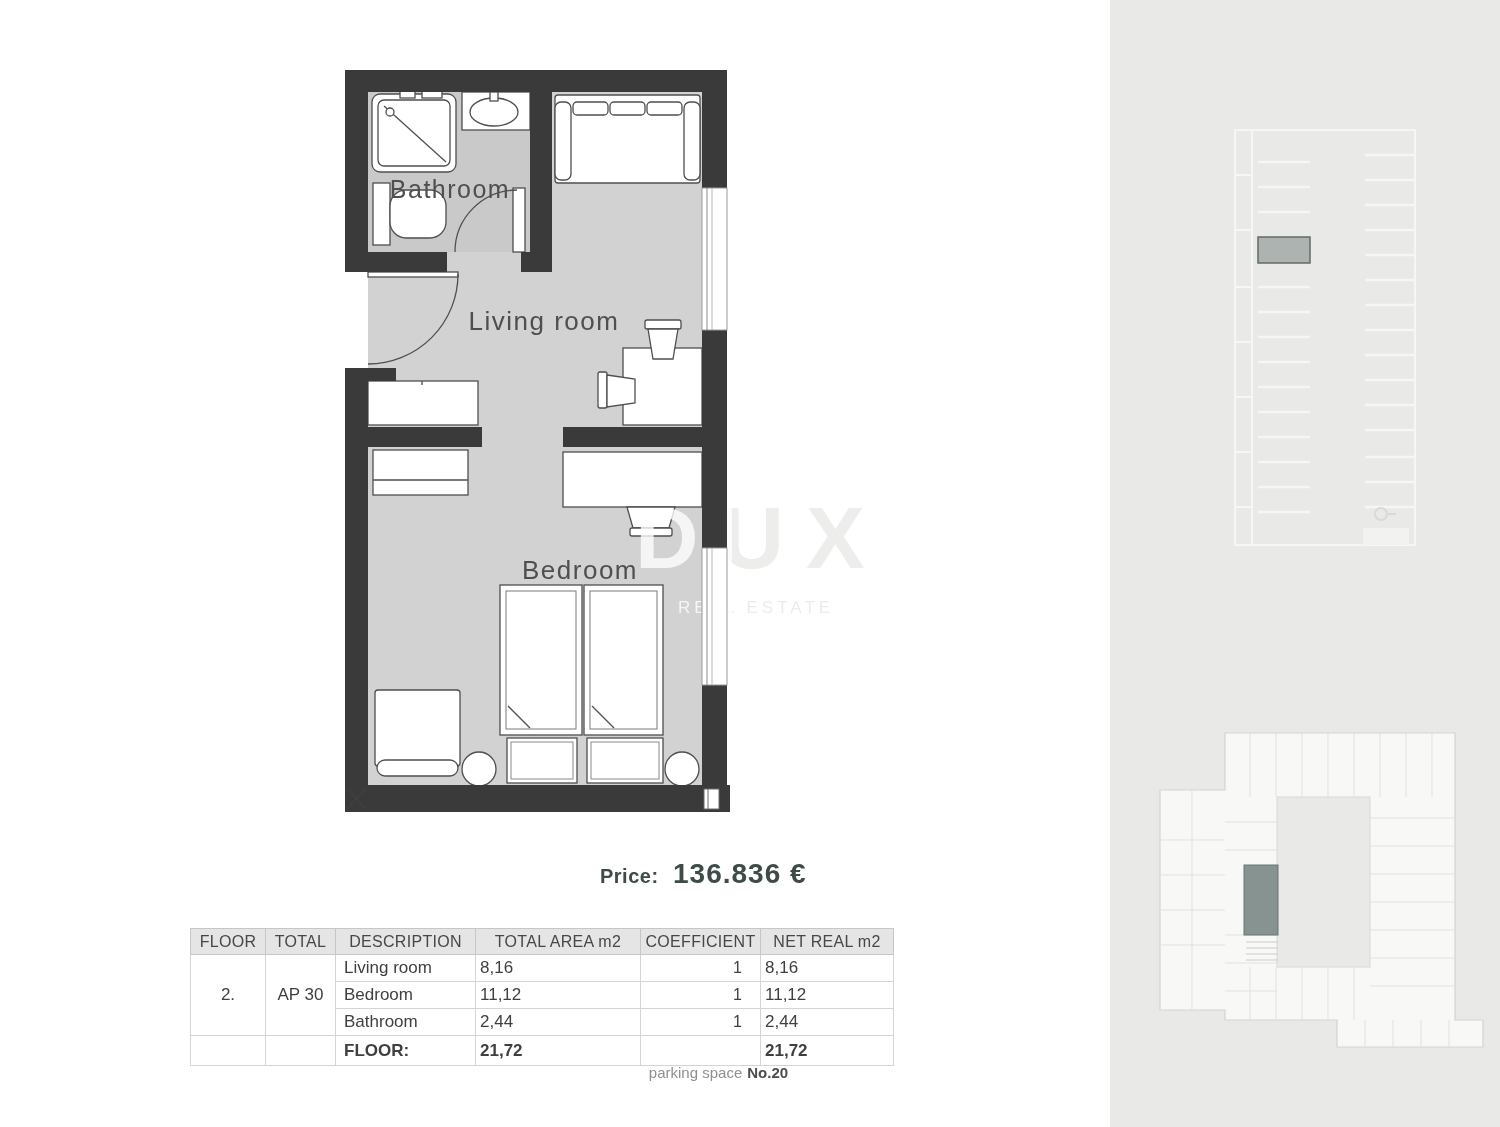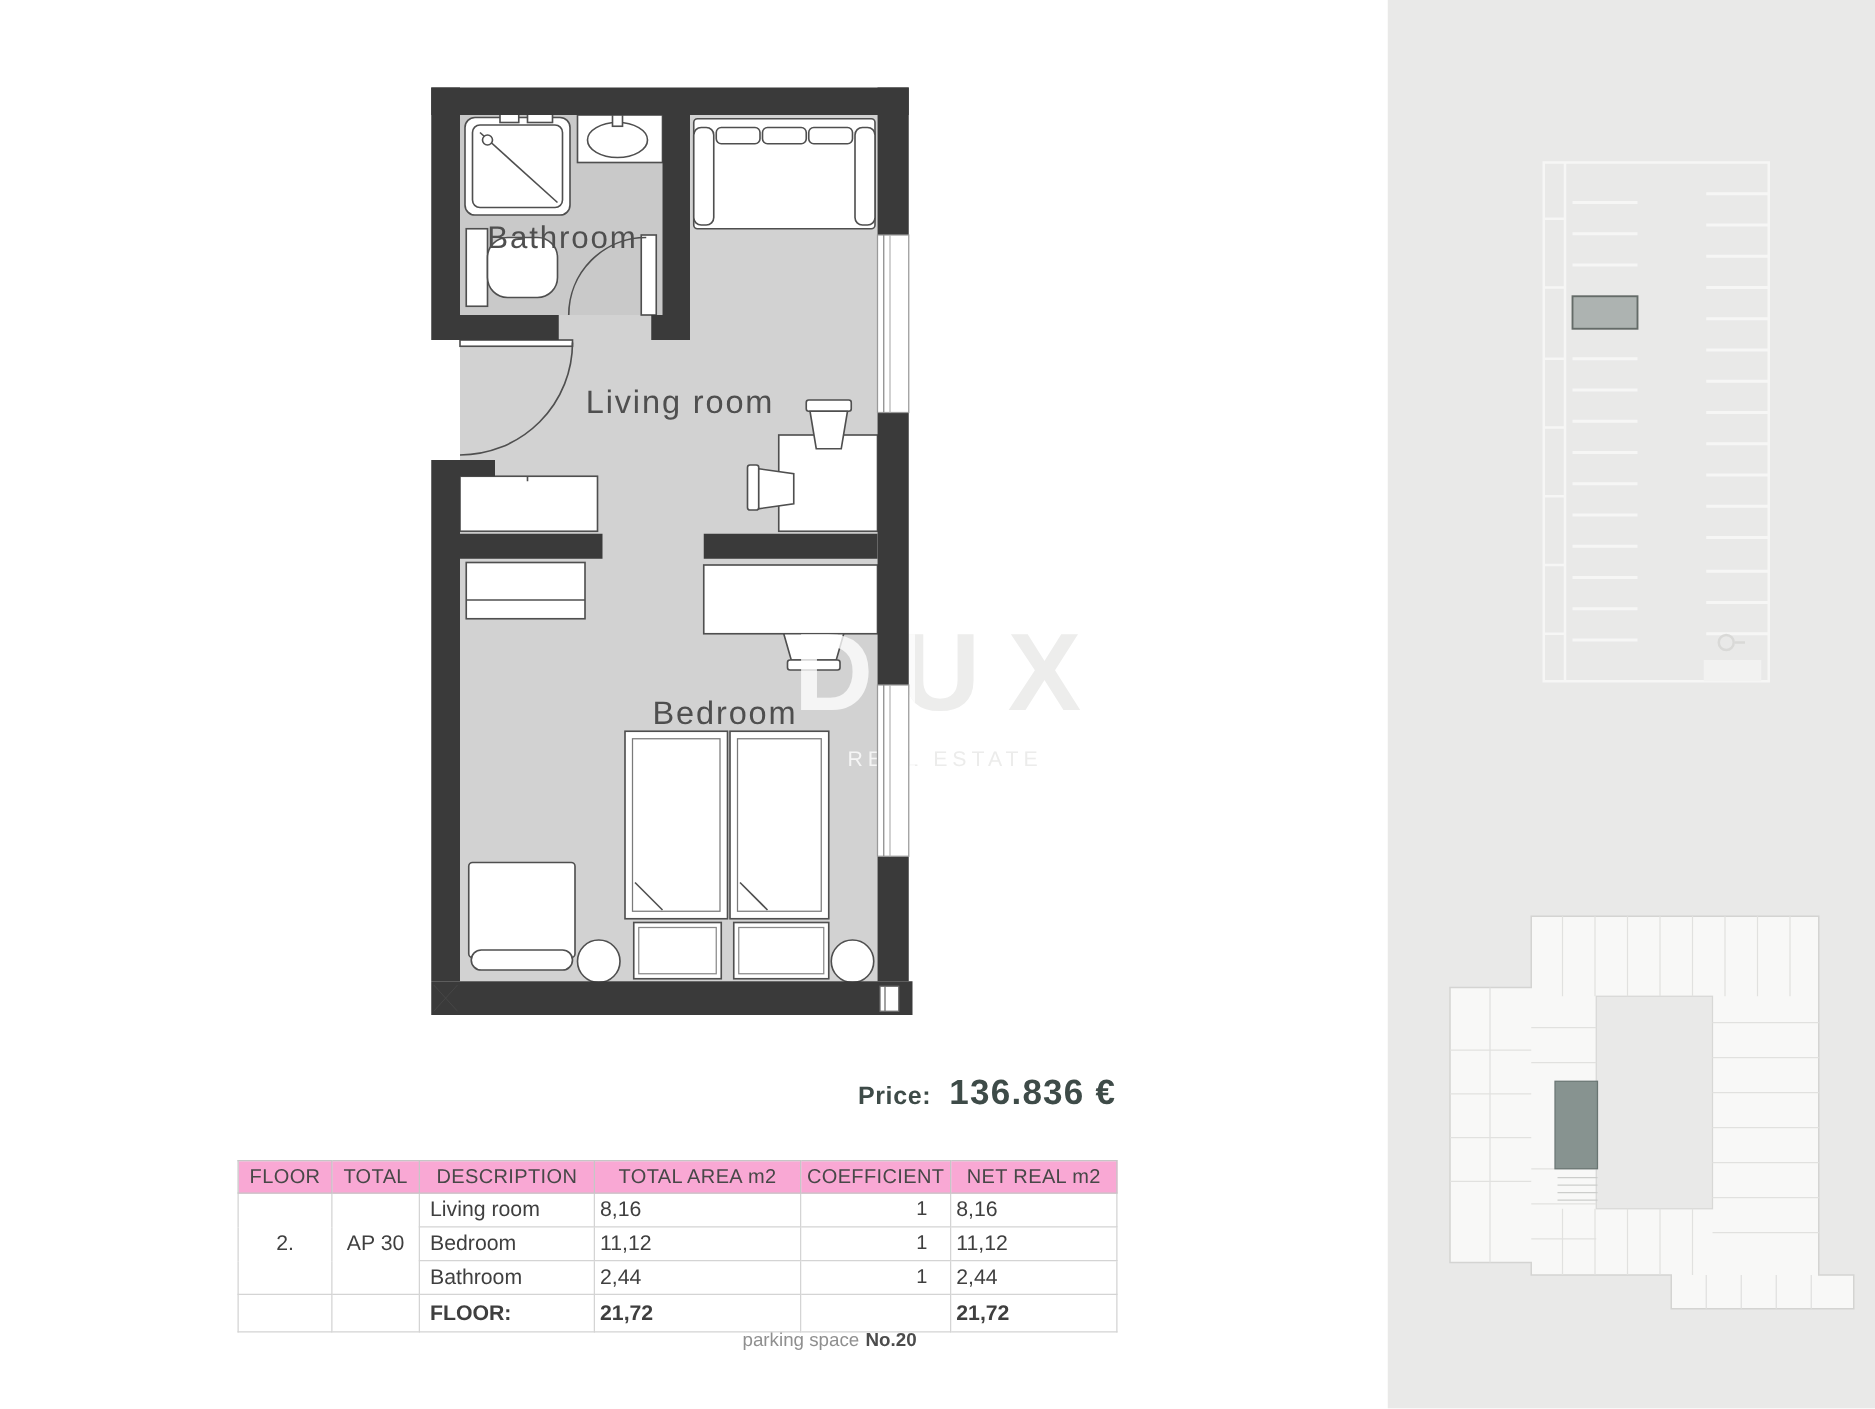--- a/index.html
+++ b/index.html
@@ -7,45 +7,45 @@
         font-family:"Liberation Sans",sans-serif;}
   svg text{font-family:"Liberation Sans",sans-serif;}
 
   
   #wm-page{position:absolute;left:0;top:0;z-index:0;}
 
   
   #plan{position:absolute;left:342px;top:62px;z-index:1;}
 
   
-  .price{position:absolute;left:600px;top:858px;width:293px;text-align:right;z-index:2;
+  .price{position:absolute;left:600px;top:858px;width:293px;text-align:left;z-index:2;
          color:#3e4b48;white-space:nowrap;}
   .price .plabel{font-size:20px;font-weight:bold;letter-spacing:.5px;}
   .price .pvalue{font-size:28px;font-weight:bold;letter-spacing:1px;margin-left:10px;}
 
   
   .tablewrap{position:absolute;left:190px;top:928px;z-index:2;}
   table.area{border-collapse:collapse;width:703px;table-layout:fixed;
              color:#3f3f3f;font-size:17px;}
   table.area col.c-floor{width:75px}
   table.area col.c-name{width:70px}
   table.area col.c-desc{width:140px}
   table.area col.c-usable{width:165px}
   table.area col.c-coef{width:120px}
   table.area col.c-net{width:133px}
-  table.area th{background:#f9a8d4;color:#474747;font-weight:400;font-size:16px;
+  table.area th{background:#e5e5e5;color:#474747;font-weight:400;font-size:16px;
                 height:25px;border:1px solid #c6c6c6;padding:0 4px;letter-spacing:.3px;}
   table.area td{border:1px solid #d4d4d4;height:26px;padding:0 4px;background:#fff;}
   table.area td.num{padding-right:12px;}
   table.area td.coef{text-align:right;padding-right:18px;font-size:16px;}
   table.area td.desc{text-align:left;padding-left:8px;}
   table.area td.mid{text-align:center;}
   table.area tr.total td{height:29px;font-weight:bold;border-top:1px solid #bcbcbc;}
 
-  .parknote{position:absolute;left:594px;top:1064px;width:293px;text-align:left;z-index:2;
+  .parknote{position:absolute;left:572px;top:1064px;width:293px;text-align:center;z-index:2;
             font-size:15px;color:#8f8f8f;white-space:nowrap;}
   .parknote b{color:#4c4c4c;margin-left:5px;}
 
   
   #panel{position:absolute;left:1110px;top:0;z-index:1;}
 </style>
 </head>
 <body>
 <div id="page">
 

